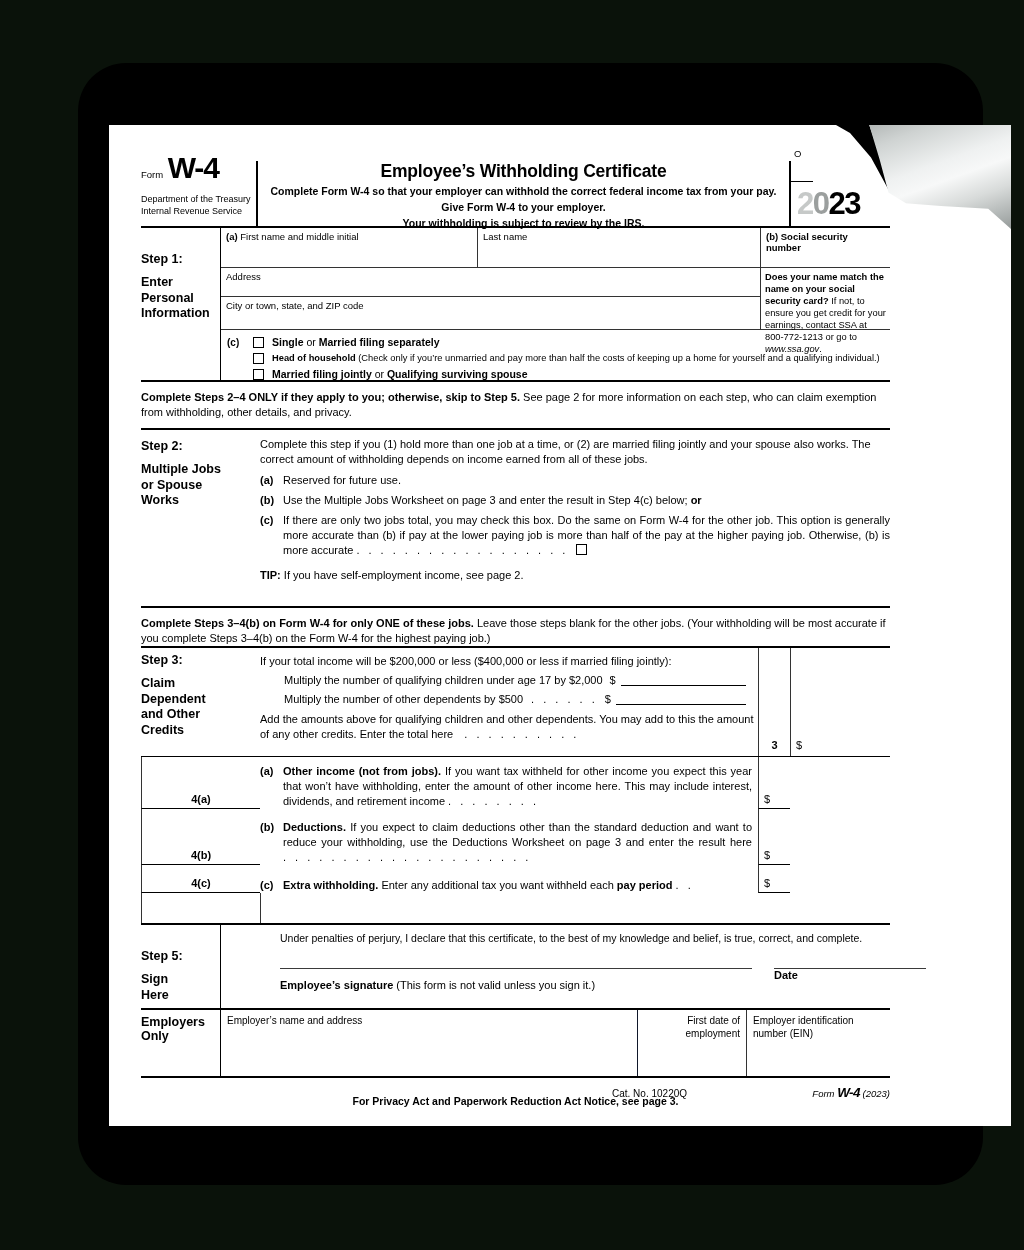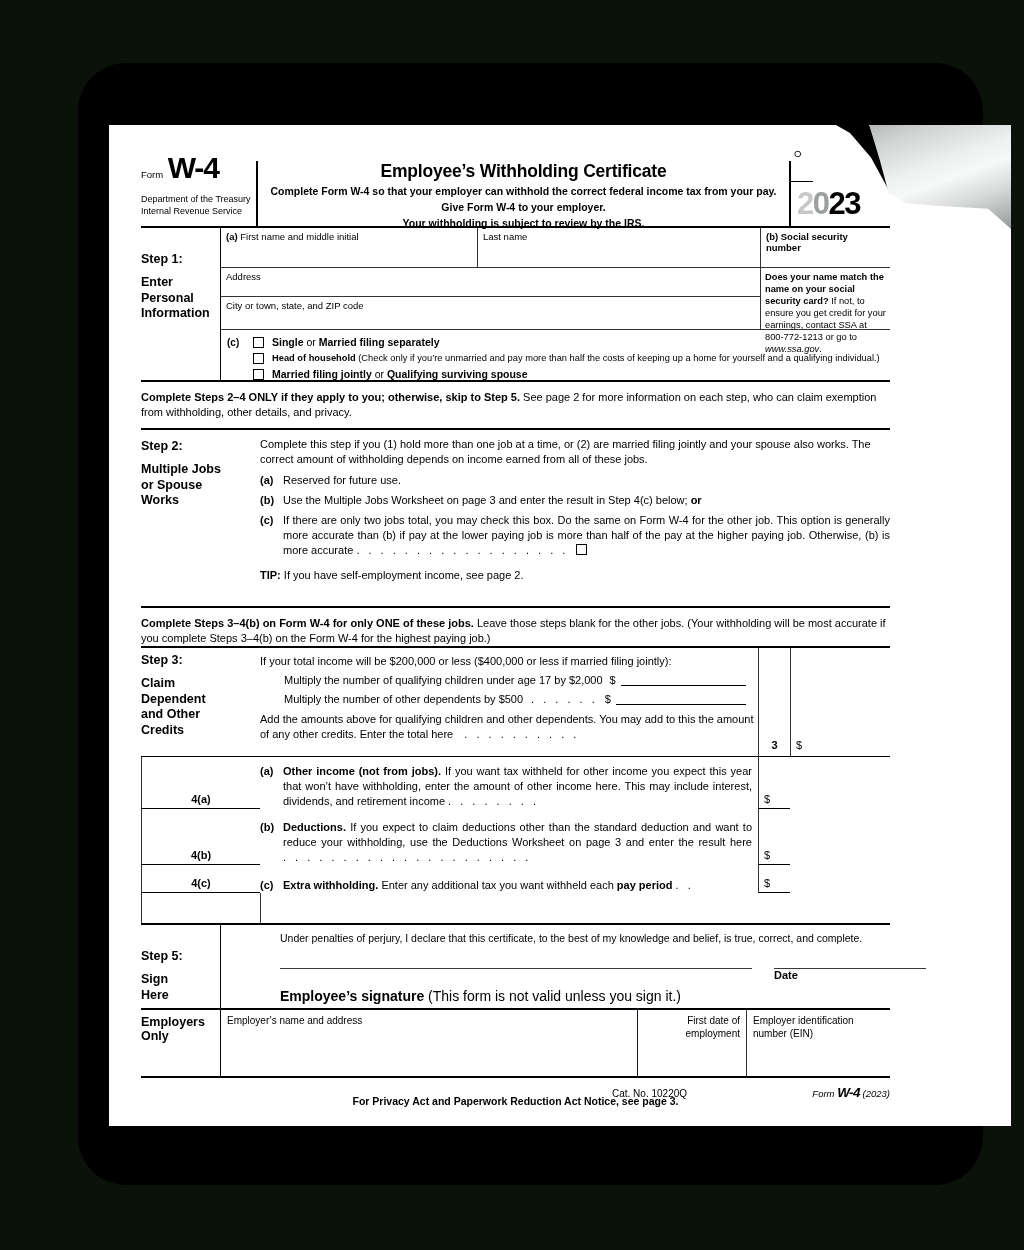--- a/index.html
+++ b/index.html
@@ -85,21 +85,21 @@
   .acell { border-left:1px solid #333; border-bottom:1px solid #000; display:flex; align-items:flex-end; font-size:11px; padding:0 0 3px 5px; }
   .nb { border-bottom:none; }
 
   
   .step5 { display:flex; height:85px; border-bottom:2.5px solid #000;gap:48px; }
   .s5-body { flex:1; padding:7px 0 0 11px; font-size:10.5px; }
   .sigrow { display:flex; margin-top:24px; }
   .sigcol { width:472px; }
   .datecol { width:152px; margin-left:22px; }
   .sigline { border-top:1.5px solid #3a3a3a; height:0; }
-  .siglabel { font-size:14px; margin-top:19px; }
+  .siglabel { font-size:11px; margin-top:10px; }
   .datelabel { font-size:11px; font-weight:bold; margin-top:0; }
 
   
   .emp { display:flex; height:68px; border-bottom:2.5px solid #000; }
   .emp .s-labelcol { padding-top:5px; }
   .empcell { font-size:10px; padding:4px 6px; line-height:1.3; }
   .emp-name { width:417px; border-right:1px solid #0f172a; }
   .emp-date { width:109px; border-right:1px solid #333;text-align:right; }
   .emp-ein { flex:1; }
 

